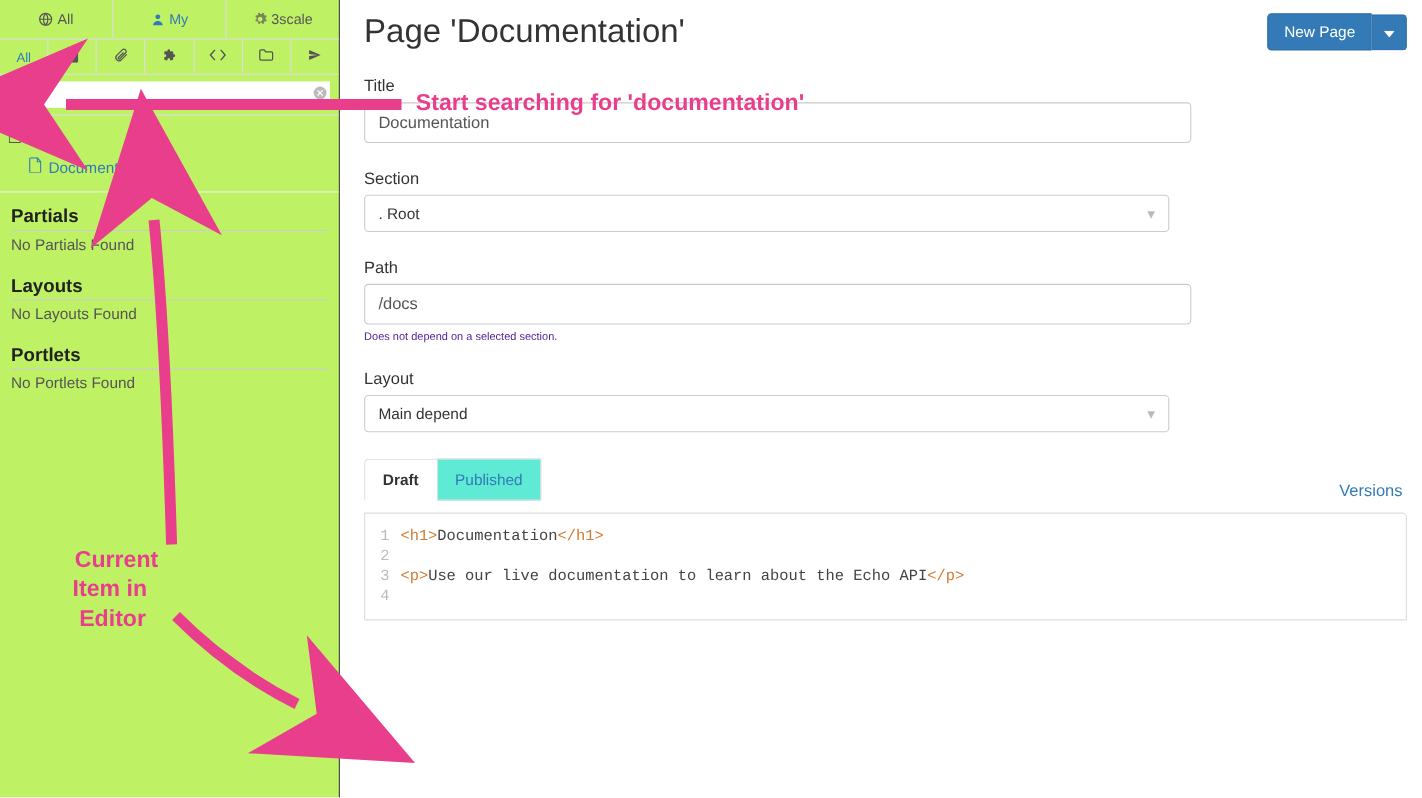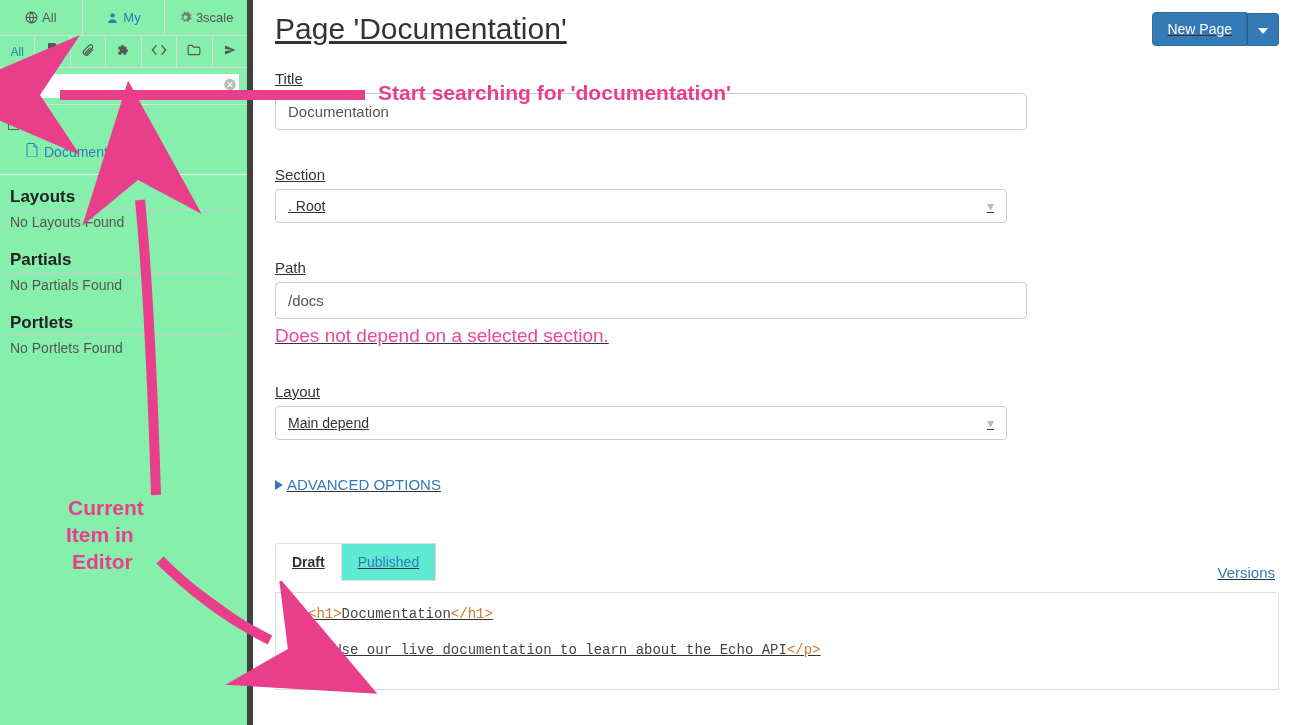--- a/index.html
+++ b/index.html
@@ -1,20 +1,20 @@
 <!DOCTYPE html>
 <html><head>
 <meta charset="utf-8">
 <style>
 * { box-sizing: border-box; margin: 0; padding: 0; }
 body { font-family: -apple-system, BlinkMacSystemFont, "Segoe UI", Helvetica, Arial, sans-serif; font-size: 14px; color: #333; }
 .app { display: flex; width: 1293px; height: 725px; overflow: hidden; }
 
 
-.sidebar { width: 253px; border-right: 6px solid #404040; background: #86efac; display: flex; flex-direction: column; }
+.sidebar { width: 309px; border-right: 1px solid #404040; background: #bef264; display: flex; flex-direction: column; }
 .scope-tabs { display: flex; border-bottom: 1px solid #ddd; }
 .scope-tab { flex: 1; text-align: center; padding: 10px 4px; border-right: 1px solid #ddd; cursor: pointer; font-size: 13px; color: #555; display: flex; align-items: center; justify-content: center; gap: 4px; }
 .scope-tab:last-child { border-right: none; }
 .scope-tab.active { color: #337ab7; }
 .scope-tab .icon { display: inline-flex; }
 
 .filter-tabs { display: flex; border-bottom: 1px solid #ddd; }
 .filter-tab { flex: 1; text-align: center; padding: 7px 2px; border-right: 1px solid #ddd; cursor: pointer; color: #777; font-size: 12px; display: flex; align-items: center; justify-content: center; }
 .filter-tab.active { color: #337ab7; }
 .filter-tab:last-child { border-right: none; }
@@ -26,33 +26,33 @@
 .tree { padding: 10px 8px; border-bottom: 1px solid #eee; }
 .tree-root { display: flex; align-items: center; gap: 4px; color: #333; font-size: 14px; padding: 2px 0; font-style: italic; }
 .tree-item { display: flex; align-items: center; gap: 6px; color: #337ab7; font-size: 14px; padding: 8px 0 4px 18px; cursor: pointer; }
 .tree-item .file-icon { color: #337ab7; }
 
 .section-group { padding: 12px 10px 8px; }
 .section-title { font-weight: 700; font-size: 17px; color: #222; border-bottom: 1px solid #ccc; padding-bottom: 2px; margin-bottom: 4px; }
 .section-empty { color: #555; font-size: 14px; }
 
 
-.main { flex: 1; padding: 12px 14px 0 22px; overflow: auto; text-decoration: underline; }
+.main { flex: 1; padding: 12px 14px 0 22px; overflow: auto; }
 .main-header { display: flex; justify-content: space-between; align-items: flex-start; margin-bottom: 24px; }
 .page-title { font-size: 30px; font-weight: 400; color: #333; }
 .btn-group { display: flex; align-items: flex-end; }
 .btn-primary { background: #337ab7; color: #fff; border: 1px solid #2e6da4; border-radius: 4px 0 0 4px; padding: 8px 14px; font-size: 14px; cursor: pointer; }
 .btn-caret { background: #337ab7; color: #fff; border: 1px solid #2e6da4; border-left: 1px solid #2a6091; border-radius: 0 4px 4px 0; padding: 8px 10px; cursor: pointer; display: flex; align-items: center; }
 
-.form-field { margin-bottom: 36px; }
+.form-field { margin-bottom: 24px; }
 .form-label { display: block; font-size: 15px; color: #333; margin-bottom: 6px; }
 .text-input { width: 752px; border: 1px solid #ccc; border-radius: 4px; padding: 9px 12px; font-size: 15px; color: #555; }
 .select-wrap { width: 732px; border: 1px solid #ccc; border-radius: 4px; padding: 8px 12px; font-size: 14px; background: #fff; display: flex; justify-content: space-between; align-items: center; cursor: pointer; }
 .select-caret { color: #bbb; }
-.help-text { font-size: 19px; color: #ec4899; margin-top: 6px; }
+.help-text { font-size: 10px; color: #4c1d95; margin-top: 6px; }
 
 .adv-options { margin: 36px 0 50px; color: #337ab7; font-size: 15px; cursor: pointer; display: flex; align-items: center; gap: 4px; }
 
 .editor-bar { display: flex; justify-content: space-between; align-items: flex-end; margin-bottom: 12px; }
 .editor-tabs { display: flex; }
 .ed-tab { border: 1px solid #ddd; padding: 10px 16px; font-size: 14px; cursor: pointer; margin-right: -1px; }
 .ed-tab.first { border-radius: 4px 0 0 0; }
 .ed-tab.active { font-weight: 700; background: #fff; border-bottom: 1px solid #fff; position: relative; z-index: 2; }
 .ed-tab.inactive { background: #5eead4; color: #337ab7; }
 .versions-link { color: #337ab7; font-size: 15px; cursor: pointer; padding-right: 4px; }
@@ -161,26 +161,26 @@
       <div class="tree-item">
         <span class="file-icon"><svg width="12" height="14" viewBox="0 0 24 28" fill="none" stroke="#337ab7" stroke-width="2">
                 <path d="M4 1h12l6 7v18a2 2 0 01-2 2H4a2 2 0 01-2-2V3a2 2 0 012-2z"></path>
                 <path d="M16 1v7h6"></path>
               </svg></span>
         <span>Documentation</span>
       </div>
     </div>
 
     <div class="section-group">
+      <div class="section-title">Partials</div>
+      <div class="section-empty">No Partials Found</div>
+    </div>
+    <div class="section-group">
       <div class="section-title">Layouts</div>
       <div class="section-empty">No Layouts Found</div>
-    </div>
-    <div class="section-group">
-      <div class="section-title">Partials</div>
-      <div class="section-empty">No Partials Found</div>
     </div>
     <div class="section-group">
       <div class="section-title">Portlets</div>
       <div class="section-empty">No Portlets Found</div>
     </div>
   </div>
 
   <div class="main">
     <div class="main-header">
       <h1 class="page-title">Page 'Documentation'</h1>
@@ -214,26 +214,20 @@
     </div>
 
     <div class="form-field">
       <label class="form-label">Layout</label>
       <div class="select-wrap">
         <span>Main depend</span>
         <span class="select-caret">▾</span>
       </div>
     </div>
 
-    <div class="adv-options">
-      <span><svg width="8" height="10" viewBox="0 0 8 10" fill="#337ab7">
-              <path d="M0 0v10l8-5z"></path>
-            </svg></span>
-      <span>ADVANCED OPTIONS</span>
-    </div>
 
     <div class="editor-bar">
       <div class="editor-tabs">
         <div class="ed-tab first active">Draft</div>
         <div class="ed-tab inactive">Published</div>
       </div>
       <a class="versions-link">Versions</a>
     </div>
 
     <div class="code-editor">

